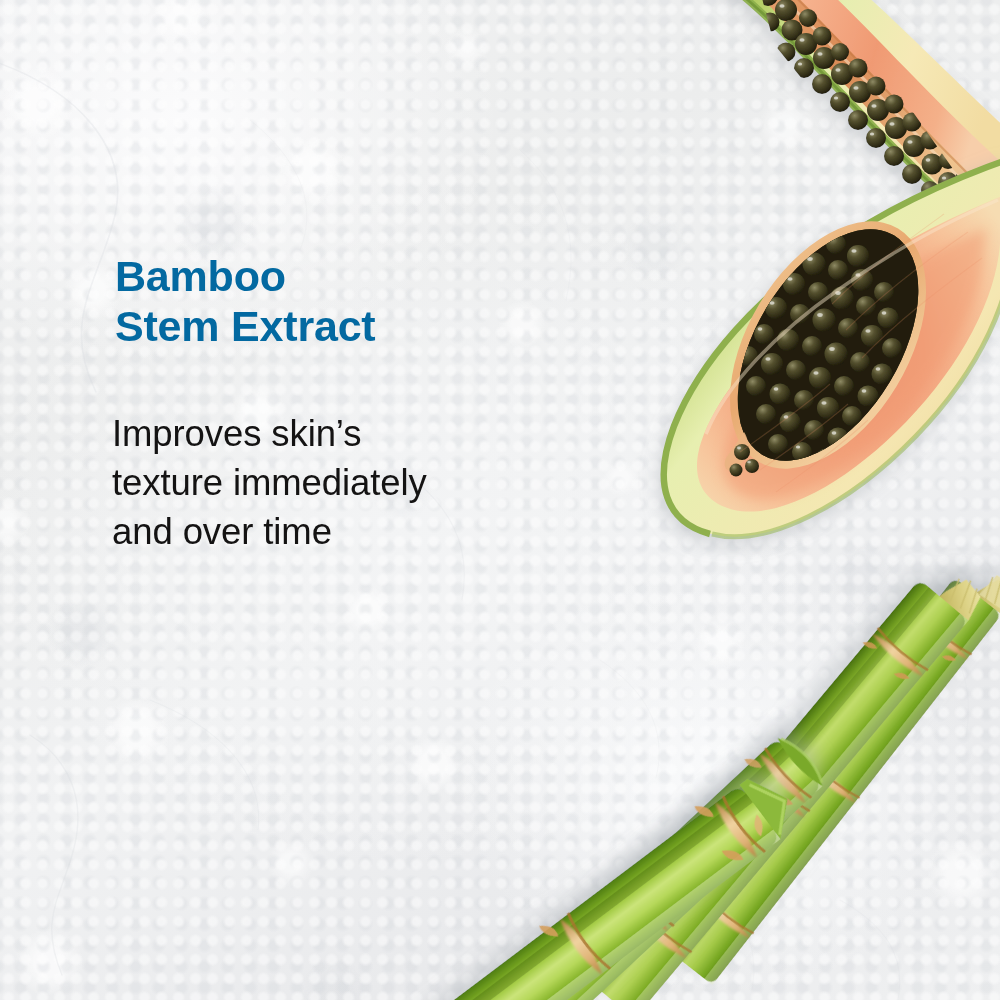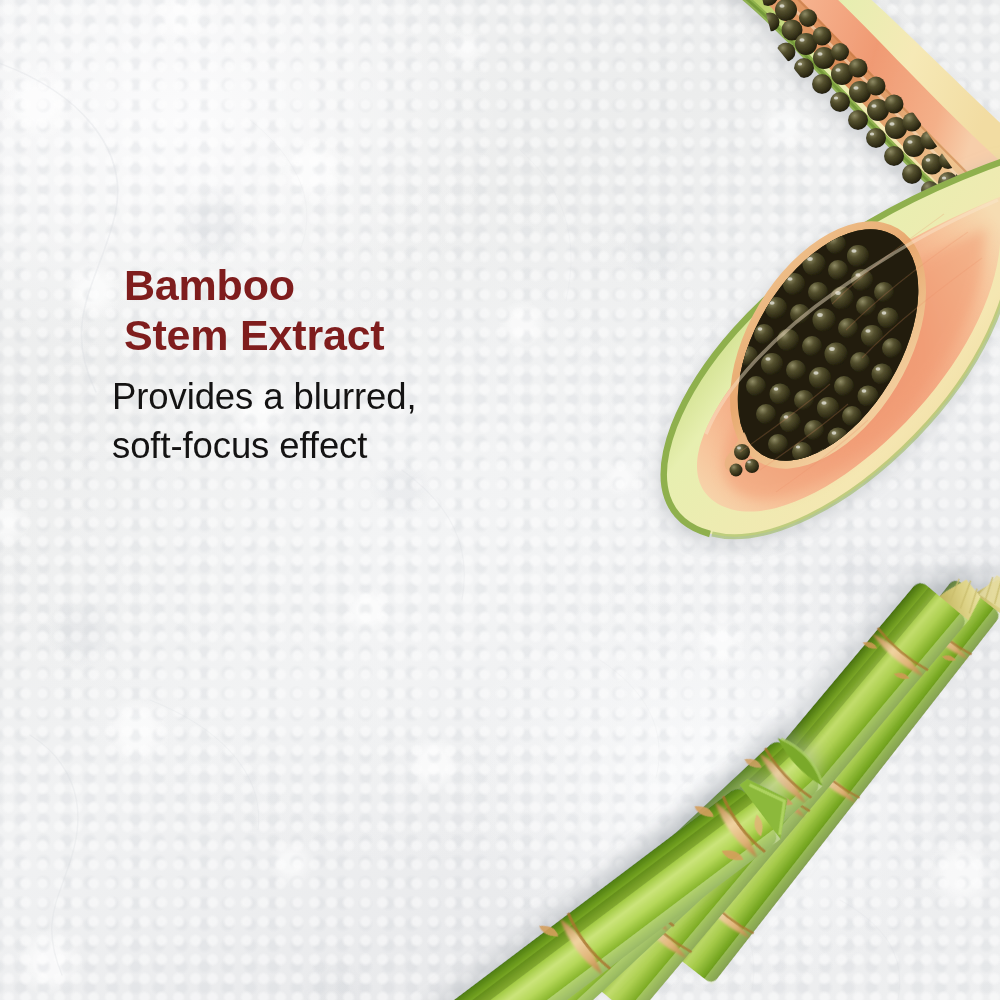--- a/index.html
+++ b/index.html
@@ -92,22 +92,22 @@
   }
   .block { margin: 0 0 0 0; }
   .block + .block { margin-top: 58px; }
 
   .heading {
     font-family: "Liberation Sans", sans-serif;
     font-weight: 700;
     font-size: 43px;
     line-height: 50px;
     letter-spacing: -0.2px;
-    color: #7f1d1d;
-    margin: 12px;
+    color: #0369a1;
+    margin: 3px;
     white-space: pre-line;
   }
   .body {
     font-family: "Liberation Sans", sans-serif;
     font-weight: 400;
     font-size: 36.5px;
     line-height: 49px;
     letter-spacing: -0.1px;
     color: #141313;
     margin: 2px 0 0 0;
@@ -593,22 +593,23 @@
         </g>
       </g>
     </svg>
   </div>
 
   <div class="copy">
 
     <div class="block">
       <h2 class="heading">Bamboo
 Stem Extract</h2>
-      <p class="body">Provides a blurred,
-soft-focus effect</p>
     </div>
 
     <div class="block">
+      <p class="body">Improves skin’s
+texture immediately
+and over time</p>
     </div>
 
   </div>
 
 </div>
 
 </body></html>

